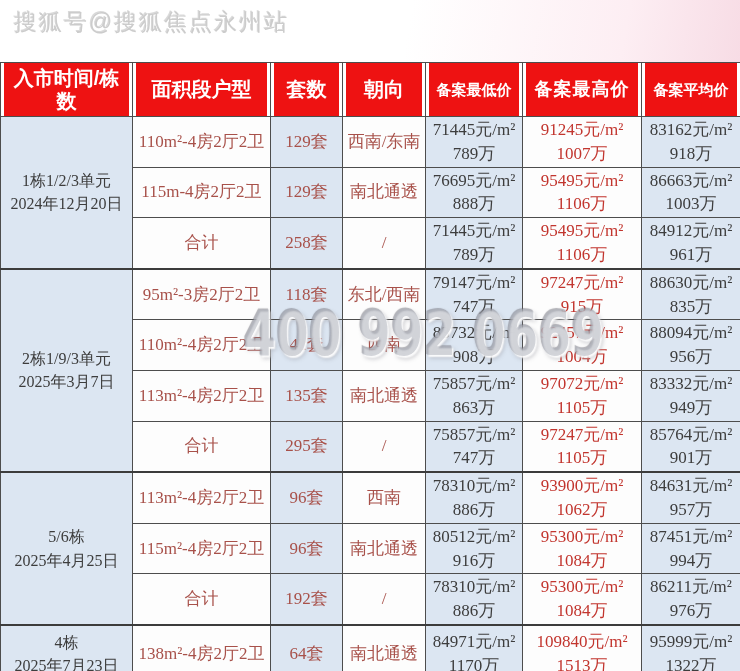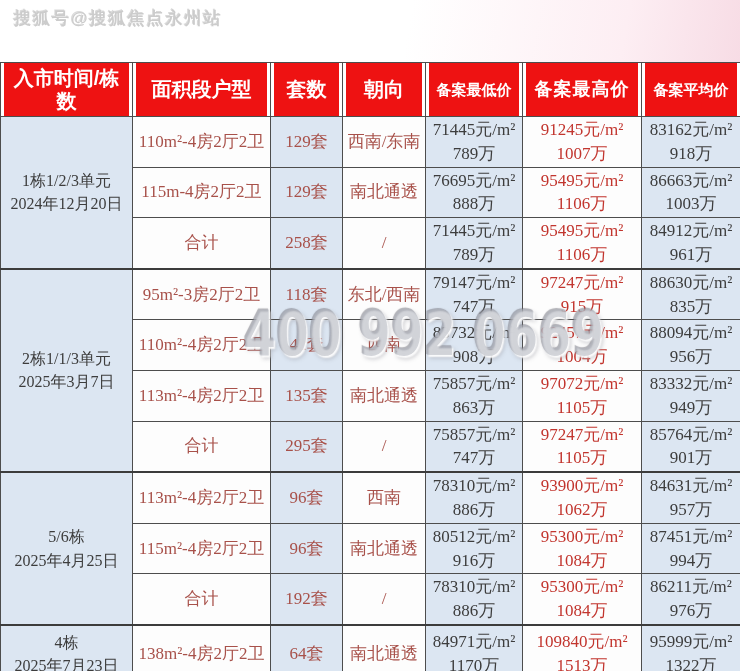--- a/index.html
+++ b/index.html
@@ -16,22 +16,22 @@
   html,body{background:#ffffff;}
   body{width:740px;height:671px;overflow:hidden;font-family:"Liberation Serif","DejaVu Serif",serif;}
   .page{position:relative;width:740px;height:671px;background:#ffffff;overflow:hidden;}
 
   
   .edge-left{position:absolute;left:0;top:0;width:7px;height:34px;background:#bdbdbd;opacity:.8;}
   .edge-top{position:absolute;left:0;top:0;width:360px;height:4px;background:#e3e3e3;}
 
   .title-band{position:relative;width:740px;height:62px;
     background:linear-gradient(100deg,#ffffff 55%,#fdeef3 84%,#f7dce5 100%);}
-  .sohu{position:absolute;top:7px;left:14px;font-size:17px;letter-spacing:2px;
-    color:#cccccc;font-family:"Liberation Sans",sans-serif;font-weight:bold;
+  .sohu{position:absolute;top:7px;left:14px;font-size:23px;letter-spacing:2px;
+    color:#cccccc;font-family:"Liberation Sans",sans-serif;font-weight:normal;
     text-shadow:1px 1px 0 #ffffff,-1px -1px 0 rgba(150,150,150,.35);text-align:center;}
   .title{position:absolute;top:8px;left:0;width:100%;text-align:center;
     font-family:"Liberation Sans","DejaVu Sans",sans-serif;
     font-size:37px;font-weight:900;color:var(--title-red);letter-spacing:3px;
     -webkit-text-stroke:1px var(--title-red);}
 
   table{width:740px;border-collapse:collapse;table-layout:fixed;}
   thead tr{height:53px;}
   th{border:1px solid var(--border);padding:0;background:#ffffff;height:53px;vertical-align:middle;}
   .hd{margin:0 3px;height:53px;background:var(--header-red);color:#ffffff;
@@ -162,21 +162,21 @@
             <div class="pl">95495元/m²</div>
             <div class="pl">1106万</div>
           </td>
           <td class="c-blue t-dark">
             <div class="pl">84912元/m²</div>
             <div class="pl">961万</div>
           </td>
         </tr>
         <tr class="group-start">
           <td rowspan="4" class="c-blue t-dark">
-            <div class="bname">2栋1/1/3单元</div>
+            <div class="bname">2栋1/9/3单元</div>
             <div class="bdate">2025年3月7日</div>
           </td>
           <td class="c-white t-brick">95m²-3房2厅2卫</td>
           <td class="c-blue t-brick">118套</td>
           <td class="c-white t-brick">东北/西南</td>
           <td class="c-blue t-dark">
             <div class="pl">79147元/m²</div>
             <div class="pl">747万</div>
           </td>
           <td class="c-white t-red">

